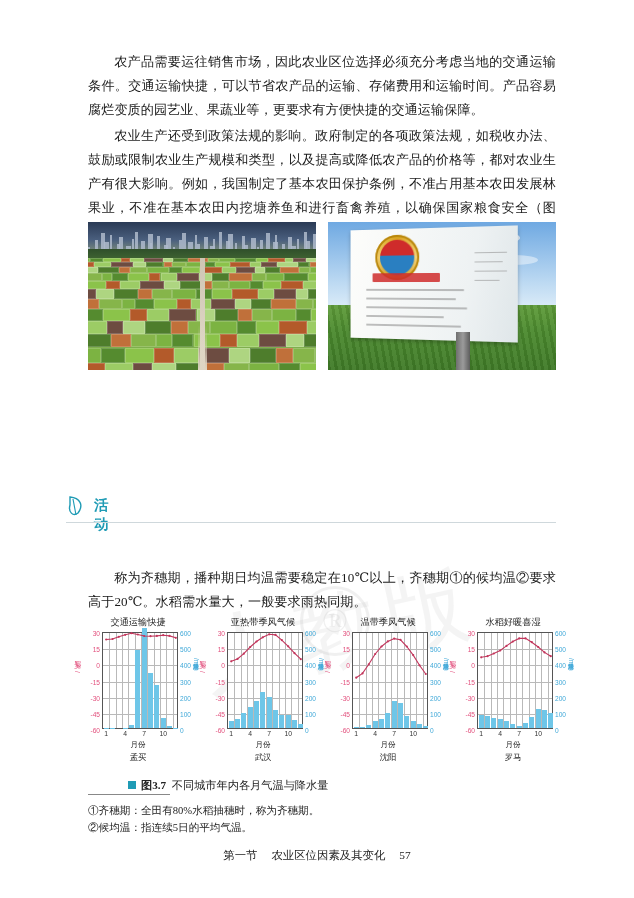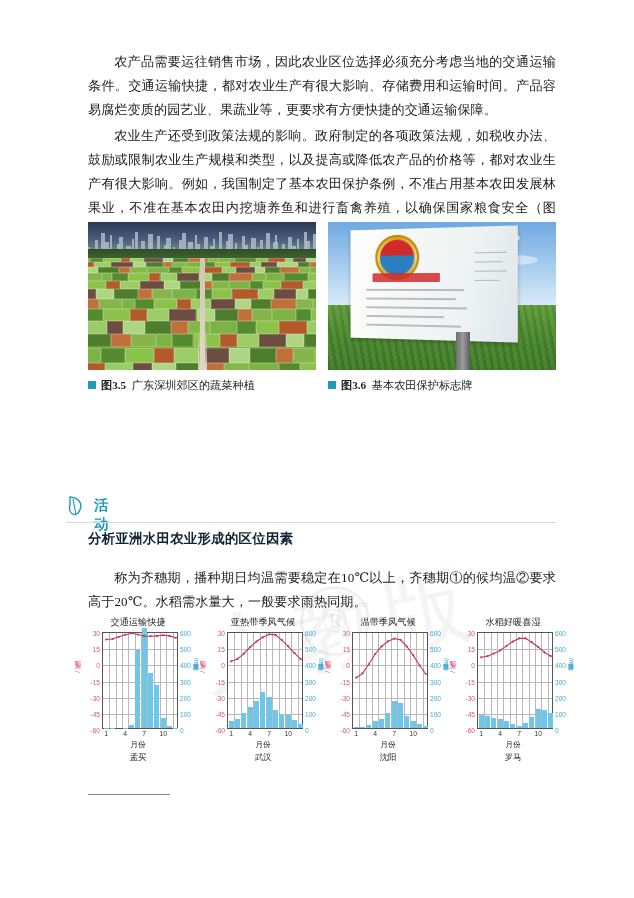--- a/index.html
+++ b/index.html
@@ -204,21 +204,21 @@
 </style>
 </head>
 <body>
 
 <div class="page">
 
   <div class="watermark">人教版</div>
   <div class="watermark2">®</div>
 
   <div class="body-text" style="top:50px;">
-    <p>农产品需要运往销售市场，因此农业区位选择必须充分考虑当地的交通运输条件。交通运输快捷，都对农业生产有很大影响、存储费用和运输时间。产品容易腐烂变质的园艺业、果蔬业等，更要求有方便快捷的交通运输保障。</p>
+    <p>农产品需要运往销售市场，因此农业区位选择必须充分考虑当地的交通运输条件。交通运输快捷，可以节省农产品的运输、存储费用和运输时间。产品容易腐烂变质的园艺业、果蔬业等，更要求有方便快捷的交通运输保障。</p>
   </div>
 
   <div class="body-text" style="top:124px;">
     <p>农业生产还受到政策法规的影响。政府制定的各项政策法规，如税收办法、鼓励或限制农业生产规模和类型，以及提高或降低农产品的价格等，都对农业生产有很大影响。例如，我国制定了基本农田保护条例，不准占用基本农田发展林果业，不准在基本农田内挖塘养鱼和进行畜禽养殖，以确保国家粮食安全（图3.6）。</p>
   </div>
 
   <div class="figrow">
 
     <div class="fig fig-left">
       <div class="aerial">
@@ -449,41 +449,32 @@
           <div class="ln" style="left:76%;top:22%;width:18%;height:1.5px;"></div>
           <div class="ln" style="left:76%;top:30%;width:16%;height:1.5px;"></div>
           <div class="ln" style="left:76%;top:38%;width:18%;height:1.5px;"></div>
           <div class="ln" style="left:76%;top:46%;width:14%;height:1.5px;"></div>
         </div>
         <div class="post"></div>
       </div>
     </div>
   </div>
 
-  <div class="fig-caps">
-    <div class="cap cap-left">
-      <span class="sq"></span><span class="num">图3.5</span>&nbsp;&nbsp;<span>广东深圳郊区的蔬菜种植</span>
-    </div>
-    <div class="cap cap-right">
-      <span class="sq"></span><span class="num">图3.6</span>&nbsp;&nbsp;<span>基本农田保护标志牌</span>
-    </div>
-  </div>
 
 
   <div class="activity">
     <span class="leaf">
       <svg width="20" height="22" viewBox="0 0 20 22">
         <path d="M4 2 C 14 3, 18 10, 12 18 C 7 22, 2 17, 4 10 Z" fill="none" stroke="#1f9bb5" stroke-width="1.4"></path>
         <path d="M7 4 L 10 20" fill="none" stroke="#1f9bb5" stroke-width="1.1"></path>
       </svg>
     </span>
     <span class="alabel">活 动</span>
   </div>
   <div class="activity-rule"></div>
-  <div class="activity-title">分析亚洲水田农业形成的区位因素</div>
 
   <div class="body-text" style="top:566px;">
     <p>称为齐穗期，播种期日均温需要稳定在10℃以上，齐穗期①的候均温②要求高于20℃。水稻需水量大，一般要求雨热同期。</p>
   </div>
 
   <div class="charts" id="chartsHost">
       <div class="chart" style="left: 0px;">
         <div class="ctitle">交通运输快捷</div>
         <div class="ylab">气温/℃</div>
         <div class="y2lab">降水量/mm</div>
@@ -766,17 +757,27 @@
             <div class="xtick" style="left:22.2px;">4</div>
             <div class="xtick" style="left:41.2px;">7</div>
             <div class="xtick" style="left:60.2px;">10</div>
           </div>
         </div>
         <div class="xlab">月份</div>
         <div class="cityname">罗马</div>
       </div>
     </div>
 
+  <div class="chart-cap">
+    <span class="sq"></span><span class="num">图3.7</span>&nbsp;&nbsp;<span>不同城市年内各月气温与降水量</span>
+  </div>
 
   <div class="note-rule"></div>
-
+  <div class="notes">
+    <div>①齐穗期：全田有80%水稻抽穗时，称为齐穗期。</div>
+    <div>②候均温：指连续5日的平均气温。</div>
+  </div>
+
+  <div class="footer">
+    <span>第一节</span><span class="sep"></span><span>农业区位因素及其变化</span><span class="sep"></span><span class="pg">57</span>
+  </div>
 
 </div>
 
 </body></html>

